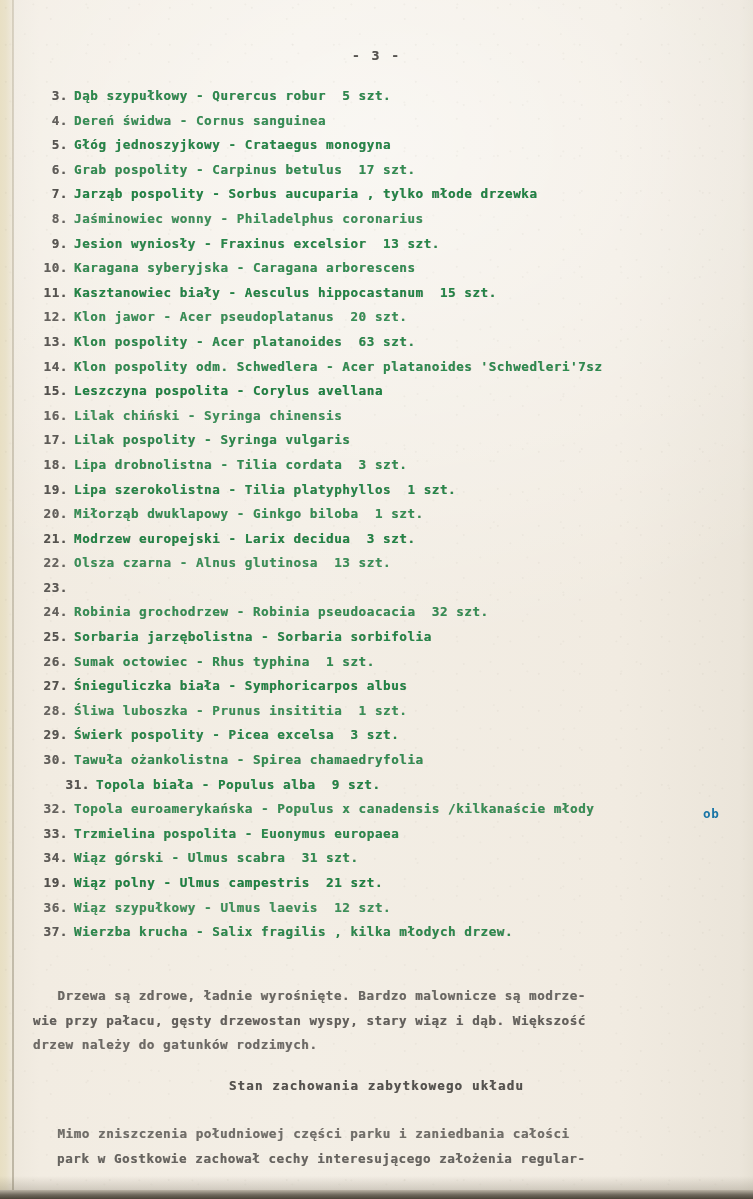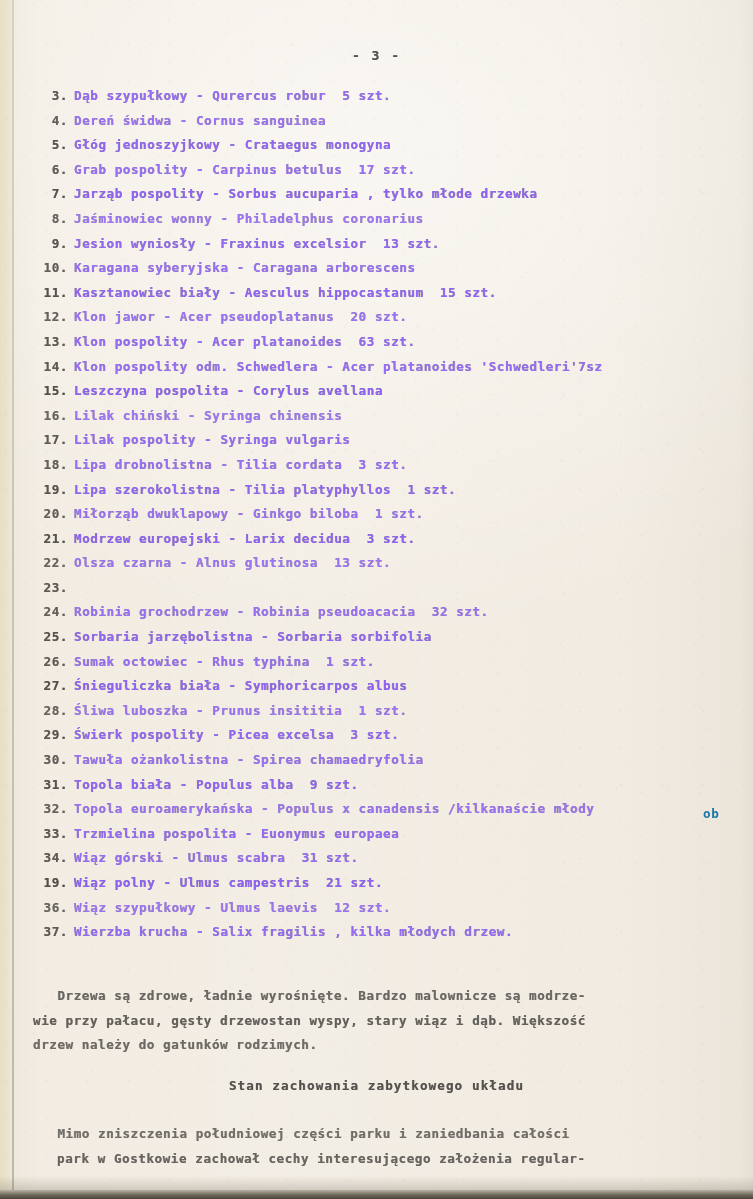--- a/index.html
+++ b/index.html
@@ -105,21 +105,21 @@
   .list-item .num {
     position: absolute;
     left: 24px;
     width: 44px;
     text-align: right;
     color: #4c4a47;
   }
   .list-item .body {
     position: absolute;
     left: 74px;
-    color: #8b5cf6;
+    color: #15803d;
   }
   .marginal {
     position: absolute;
     color: #0369a1;
     font-size: 12.6px;
     font-weight: 700;
     letter-spacing: 0.55px;
     opacity: 0.9;
   }
   .para {
@@ -172,21 +172,21 @@
         <div class="list-item typed" style="position: relative; opacity: 0.95;"><span class="num">21.</span><span class="body">Modrzew europejski - Larix decidua  3 szt.</span></div>
         <div class="list-item typed" style="position: relative; opacity: 0.84;"><span class="num">22.</span><span class="body">Olsza czarna - Alnus glutinosa  13 szt.</span></div>
         <div class="list-item typed" style="position: relative; opacity: 0.9;"><span class="num">23.</span></div>
         <div class="list-item typed" style="position: relative; opacity: 0.86;"><span class="num">24.</span><span class="body">Robinia grochodrzew - Robinia pseudoacacia  32 szt.</span></div>
         <div class="list-item typed" style="position: relative; opacity: 0.93;"><span class="num">25.</span><span class="body">Sorbaria jarzębolistna - Sorbaria sorbifolia</span></div>
         <div class="list-item typed" style="position: relative; opacity: 0.88;"><span class="num">26.</span><span class="body">Sumak octowiec - Rhus typhina  1 szt.</span></div>
         <div class="list-item typed" style="position: relative; opacity: 0.95;"><span class="num">27.</span><span class="body">Śnieguliczka biała - Symphoricarpos albus</span></div>
         <div class="list-item typed" style="position: relative; opacity: 0.84;"><span class="num">28.</span><span class="body">Śliwa luboszka - Prunus insititia  1 szt.</span></div>
         <div class="list-item typed" style="position: relative; opacity: 0.92;"><span class="num">29.</span><span class="body">Świerk pospolity - Picea excelsa  3 szt.</span></div>
         <div class="list-item typed" style="position: relative; opacity: 0.87;"><span class="num">30.</span><span class="body">Tawuła ożankolistna - Spirea chamaedryfolia</span></div>
-        <div class="list-item typed" style="position: relative; opacity: 0.94;"><span class="num">31.</span><span class="body">Topola biała - Populus alba  9 szt.</span></div>
+        <div class="list-item typed" style="position: relative; opacity: 0.94; margin-left: 22px;"><span class="num">31.</span><span class="body">Topola biała - Populus alba  9 szt.</span></div>
         <div class="list-item typed" style="position: relative; opacity: 0.85;"><span class="num">32.</span><span class="body">Topola euroamerykańska - Populus x canadensis /kilkanaście młody</span></div>
         <div class="list-item typed" style="position: relative; opacity: 0.91;"><span class="num">33.</span><span class="body">Trzmielina pospolita - Euonymus europaea</span></div>
         <div class="list-item typed" style="position: relative; opacity: 0.89;"><span class="num">34.</span><span class="body">Wiąz górski - Ulmus scabra  31 szt.</span></div>
         <div class="list-item typed" style="position: relative; opacity: 0.96;"><span class="num">19.</span><span class="body">Wiąz polny - Ulmus campestris  21 szt.</span></div>
         <div class="list-item typed" style="position: relative; opacity: 0.83;"><span class="num">36.</span><span class="body">Wiąz szypułkowy - Ulmus laevis  12 szt.</span></div>
         <div class="list-item typed" style="position: relative; opacity: 0.9;"><span class="num">37.</span><span class="body">Wierzba krucha - Salix fragilis , kilka młodych drzew.</span></div>
       </div>
 
     <div class="marginal" id="note-ob" style="left: 703px; top: 806px;">ob</div>
 

